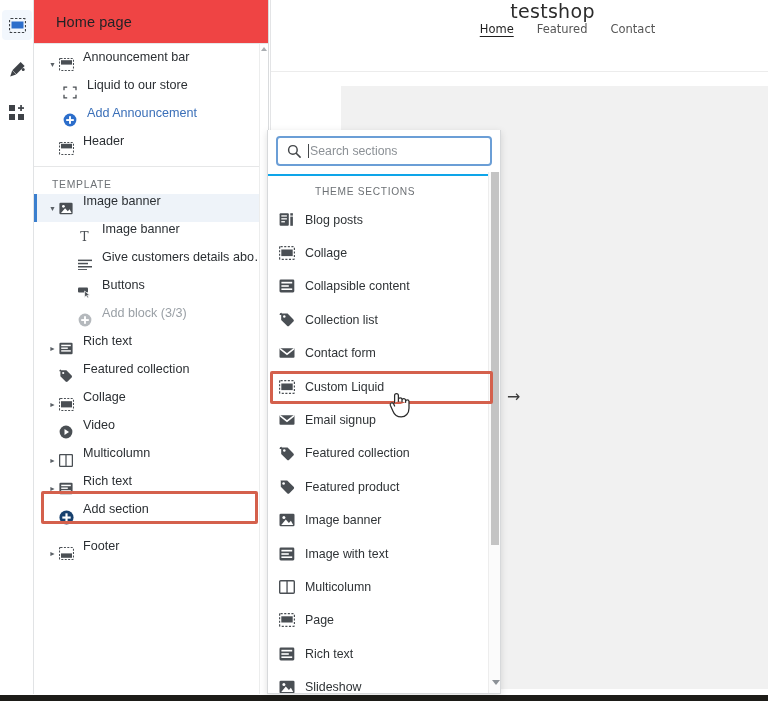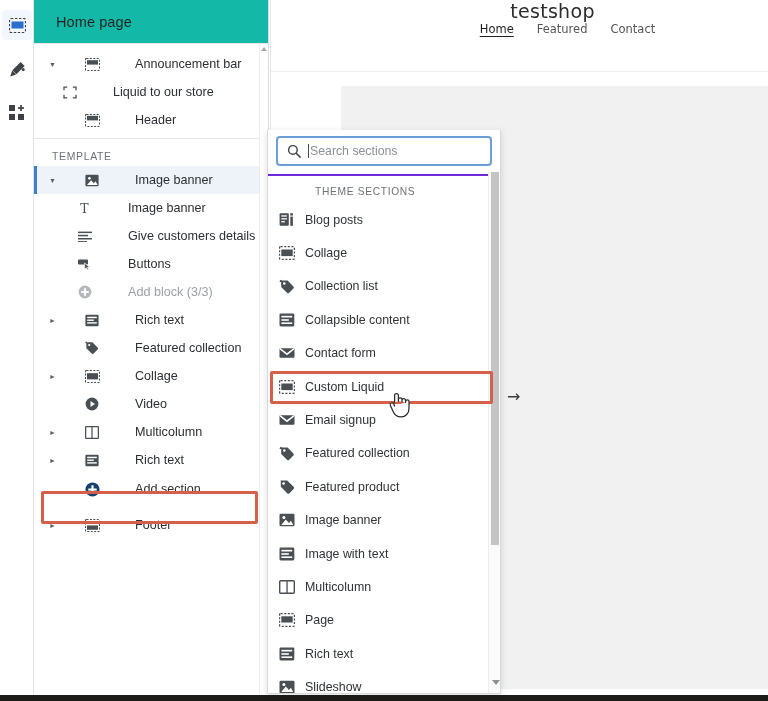--- a/index.html
+++ b/index.html
@@ -41,38 +41,37 @@
     width: 235px; height: 695px;
     background: #ffffff;
     border-right: 1px solid #d9dbdd;
     overflow: hidden;
   }
   .sidebar-head {
     height: 44px;
     display: flex; align-items: center;
     padding-left: 22px;
     border-bottom: 1px solid #e6e7e8;
-    background: #14b8a6;
+    background: #ef4444;
   }
   .sidebar-head .title {
     font-size: 14.5px;
     color: #1f2225;
     letter-spacing: .1px;
   }
   .tree { padding-top: 6px; }
   .row {
     position: relative;
-    display: flex; align-items: center;
+    display: flex; 
     height: 28px;
     padding-left: 12px;
     cursor: pointer;
     font-size: 12.6px;
     color: #2b2f33;
     white-space: nowrap;
-    gap: 26px;
   }
   .row.selected {
     background: #eef3f9;
   }
   .row.selected::before {
     content: "";
     position: absolute; left: 0; top: 0; bottom: 0;
     width: 3px; background: #3b7fce;
   }
   .row .caret {
@@ -167,21 +166,21 @@
     position: absolute; left: 70px; top: 86px;
     right: 0; bottom: 6px;
     background: #f1f1f1;
   }
 
   
   .picker {
     position: absolute;
     left: 267px; top: 130px;
     width: 234px; height: 564px;
-    background: #6d28d9;
+    background: #0ea5e9;
     border: 1px solid #d7d9db;
     border-top: none;
     box-shadow: 0 2px 7px rgba(0,0,0,.13);
     z-index: 30;
     overflow: hidden;
   }
   .picker-search-wrap {
     padding: 6px 8px 8px 8px;
     background: #ffffff;
   }
@@ -330,20 +329,30 @@
 
       <div class="row child">
         <span class="ico">
           <svg width="14" height="13" viewBox="0 0 14 13">
             <path d="M1 4.2 V1.2 H4.2 M9.8 1.2 H13 V4.2 M13 8.8 V11.8 H9.8 M4.2 11.8 H1 V8.8" fill="none" stroke="#4a4f54" stroke-width="1.3"></path>
           </svg>
         </span>
         <span class="lbl">Liquid to our store</span>
       </div>
 
+      <div class="row child link">
+        <span class="ico">
+          <svg width="14" height="14" viewBox="0 0 14 14">
+            <circle cx="7" cy="7" r="6.4" fill="#2c6ecb"></circle>
+            <rect x="3.2" y="6.1" width="7.6" height="1.9" fill="#ffffff"></rect>
+            <rect x="6.05" y="3.2" width="1.9" height="7.6" fill="#ffffff"></rect>
+          </svg>
+        </span>
+        <span class="lbl">Add Announcement</span>
+      </div>
 
       <div class="row">
         <span class="caret empty">►</span>
         <span class="ico">
           <svg width="15" height="13" viewBox="0 0 15 13">
             <rect x="0.5" y="0.5" width="14" height="12" rx="1" fill="none" stroke="#4a4f54" stroke-width="1.1" stroke-dasharray="2 1.4"></rect>
             <rect x="2" y="1.8" width="11" height="4.6" fill="#4a4f54"></rect>
           </svg>
         </span>
         <span class="lbl">Header</span>
@@ -557,39 +566,39 @@
           <svg width="16" height="14" viewBox="0 0 16 14">
             <rect x="0.6" y="0.6" width="14.8" height="12.8" rx="1" fill="none" stroke="#4a4f54" stroke-width="1.2" stroke-dasharray="2.1 1.5"></rect>
             <rect x="2.3" y="3.5" width="11.4" height="6.6" fill="#4a4f54"></rect>
           </svg>
         </span>
         <span>Collage</span>
       </div>
 
       <div class="p-item">
         <span class="ico">
+          <svg width="16" height="14" viewBox="0 0 16 14">
+            <rect x="0.5" y="0.6" width="14.8" height="12.8" rx="1.3" fill="#4a4f54"></rect>
+            <rect x="2.4" y="2.8" width="10.8" height="1.7" fill="#ffffff"></rect>
+            <rect x="2.4" y="6.2" width="7.4" height="1.6" fill="#ffffff"></rect>
+            <rect x="2.4" y="9.4" width="10.8" height="1.6" fill="#ffffff"></rect>
+          </svg>
+        </span>
+        <span>Collapsible content</span>
+      </div>
+
+      <div class="p-item">
+        <span class="ico">
           <svg width="16" height="15" viewBox="0 0 16 15">
             <path d="M3.0 1.5 H8.6 L14.4 7.4 A1.6 1.6 0 0 1 14.4 9.6 L10.2 13.8 A1.6 1.6 0 0 1 8.0 13.8 L2.2 8.0 V2.3 A0.9 0.9 0 0 1 3.0 1.5 Z" fill="#4a4f54"></path>
             <circle cx="5.3" cy="4.5" r="1.25" fill="#ffffff"></circle>
             <path d="M0.5 3.0 A2.3 2.3 0 0 1 2.8 0.7 L2.8 3.0 Z" fill="#4a4f54"></path>
           </svg>
         </span>
         <span>Collection list</span>
-      </div>
-
-      <div class="p-item">
-        <span class="ico">
-          <svg width="16" height="14" viewBox="0 0 16 14">
-            <rect x="0.5" y="0.6" width="14.8" height="12.8" rx="1.3" fill="#4a4f54"></rect>
-            <rect x="2.4" y="2.8" width="10.8" height="1.7" fill="#ffffff"></rect>
-            <rect x="2.4" y="6.2" width="7.4" height="1.6" fill="#ffffff"></rect>
-            <rect x="2.4" y="9.4" width="10.8" height="1.6" fill="#ffffff"></rect>
-          </svg>
-        </span>
-        <span>Collapsible content</span>
       </div>
 
       <div class="p-item">
         <span class="ico">
           <svg width="16" height="12" viewBox="0 0 16 12">
             <rect x="0.5" y="1.2" width="15" height="9.6" rx="1" fill="#4a4f54"></rect>
             <path d="M0.9 1.7 L8 7.2 L15.1 1.7" fill="none" stroke="#ffffff" stroke-width="1.5"></path>
           </svg>
         </span>
         <span>Contact form</span>

